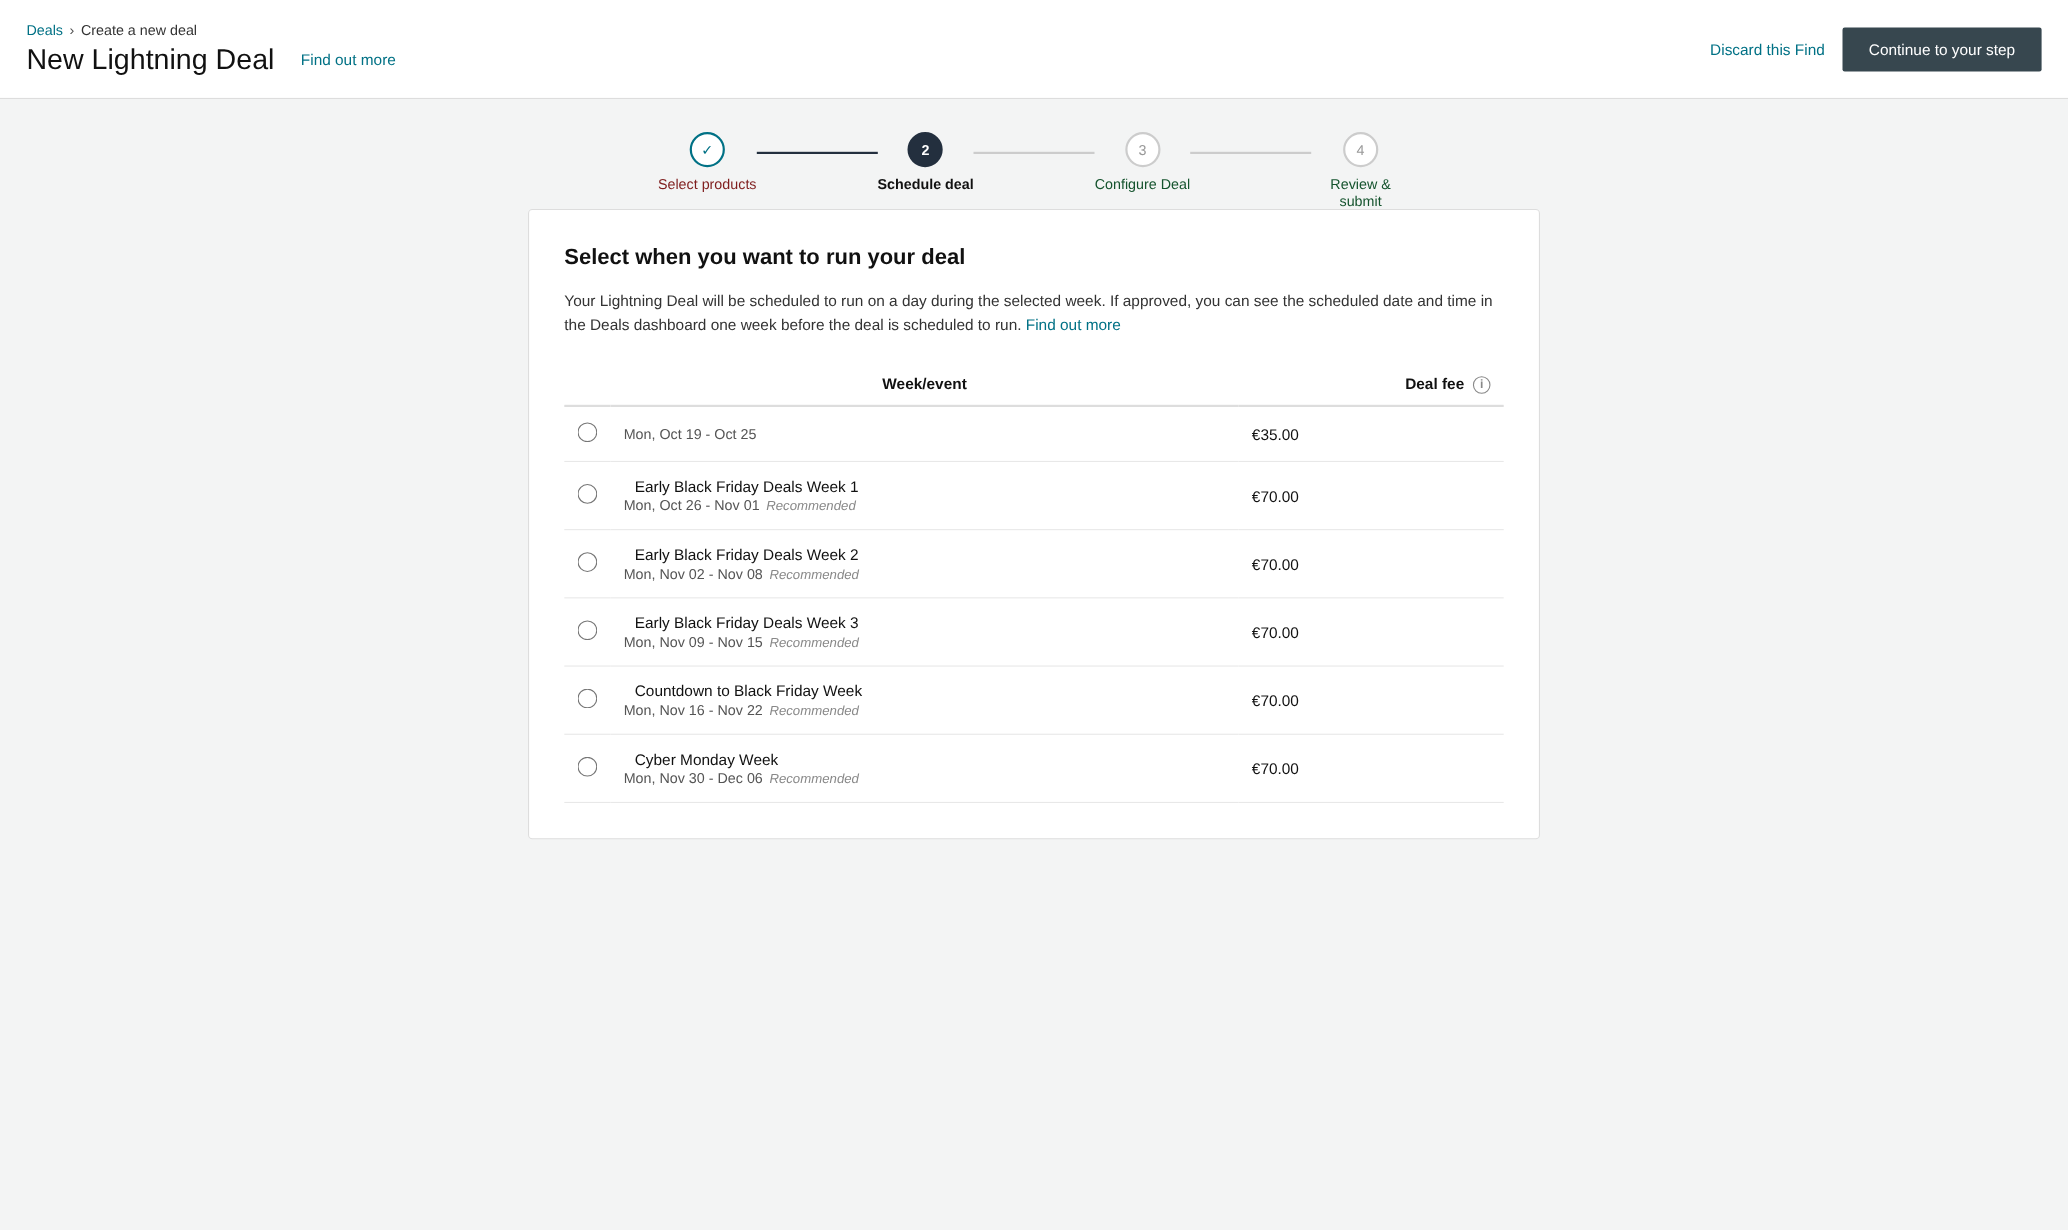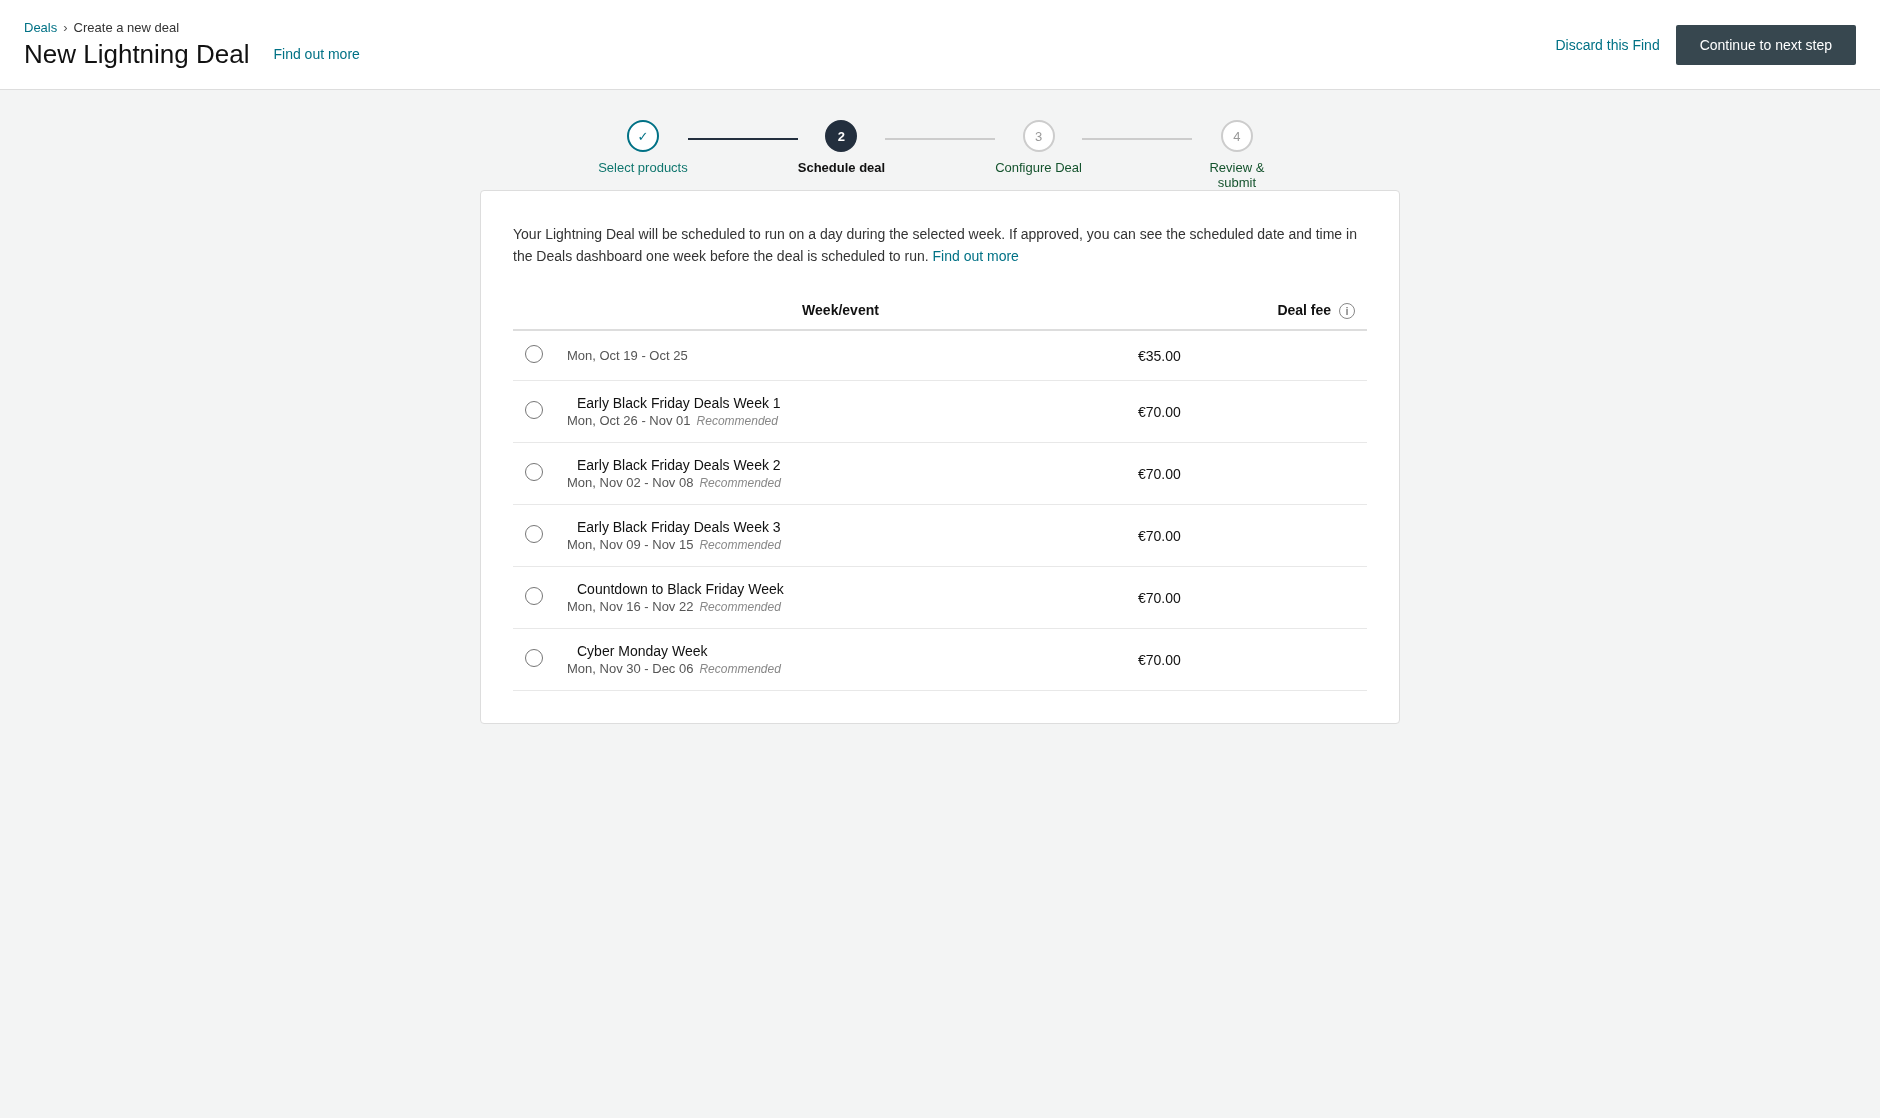--- a/index.html
+++ b/index.html
@@ -117,21 +117,21 @@
       text-align: center;
       margin-top: 8px;
       color: #14532d;
       max-width: 90px;
     }
     .step-label.active-label {
       font-weight: bold;
       color: #111;
     }
     .step-label.link-label {
-      color: #0f766e;
+      color: #7f1d1d;
     }
 
     
     .card {
       background: #fff;
       border: 1px solid #ddd;
       border-radius: 4px;
       padding: 32px;
     }
     .card-title {
@@ -224,21 +224,21 @@
       <span class="sep">›</span>
       <span class="current">Create a new deal</span>
     </div>
     <div class="page-title-row">
       <span class="page-title">New Lightning Deal</span>
       <a href="#" class="find-out-more-link">Find out more</a>
     </div>
   </div>
   <div class="header-right">
     <a href="#" class="discard-link">Discard this Find</a>
-    <button class="continue-btn">Continue to next step</button>
+    <button class="continue-btn">Continue to your step</button>
   </div>
 </div>
 
 <div class="main-content">
 
   <div class="steps-row">
 
     <div class="step-item">
       <div class="step-circle completed">
         <span>✓</span>
@@ -259,20 +259,21 @@
     </div>
     <div class="step-connector"></div>
 
     <div class="step-item">
       <div class="step-circle">4</div>
       <div class="step-label">Review &amp; submit</div>
     </div>
   </div>
 
   <div class="card">
+    <div class="card-title">Select when you want to run your deal</div>
     <div class="card-desc">
       <span>Your Lightning Deal will be scheduled to run on a day during the selected week. If approved, you can see the scheduled date and time in the Deals dashboard one week before the deal is scheduled to run. </span><a href="#">Find out more</a>
     </div>
 
     <table class="deal-table">
       <thead>
         <tr>
           <th style="width:40px;"></th>
           <th>Week/event</th>
           <th class="right">

